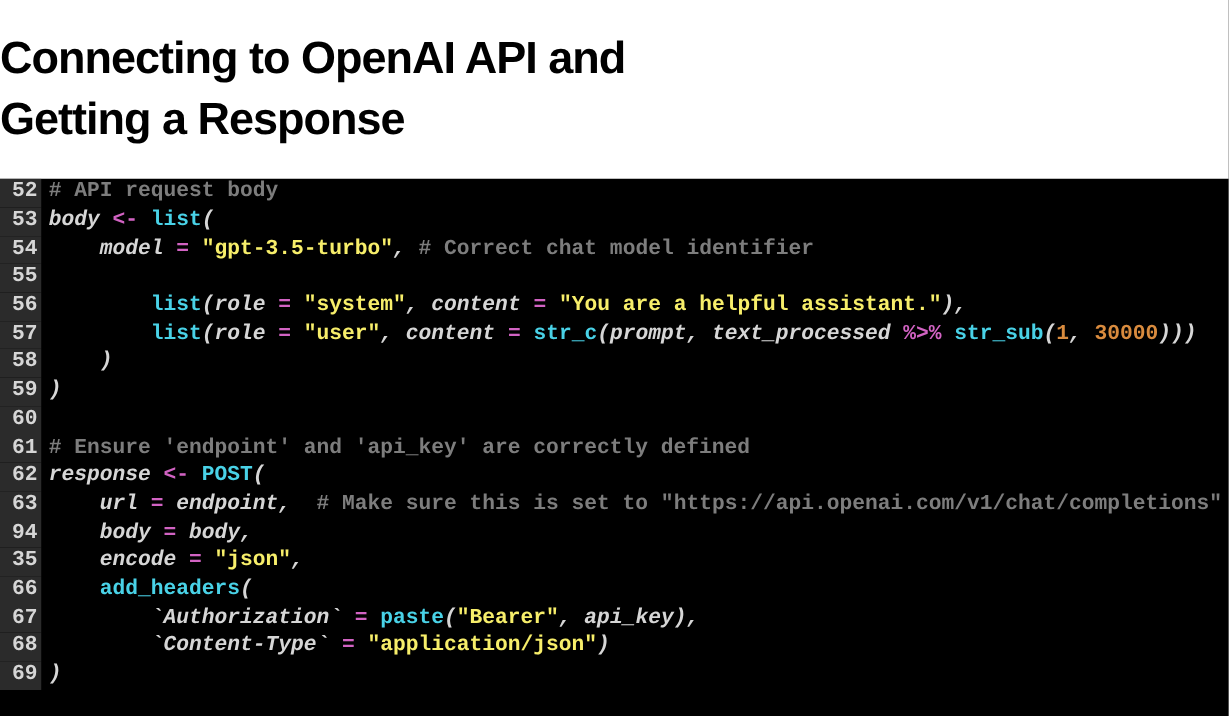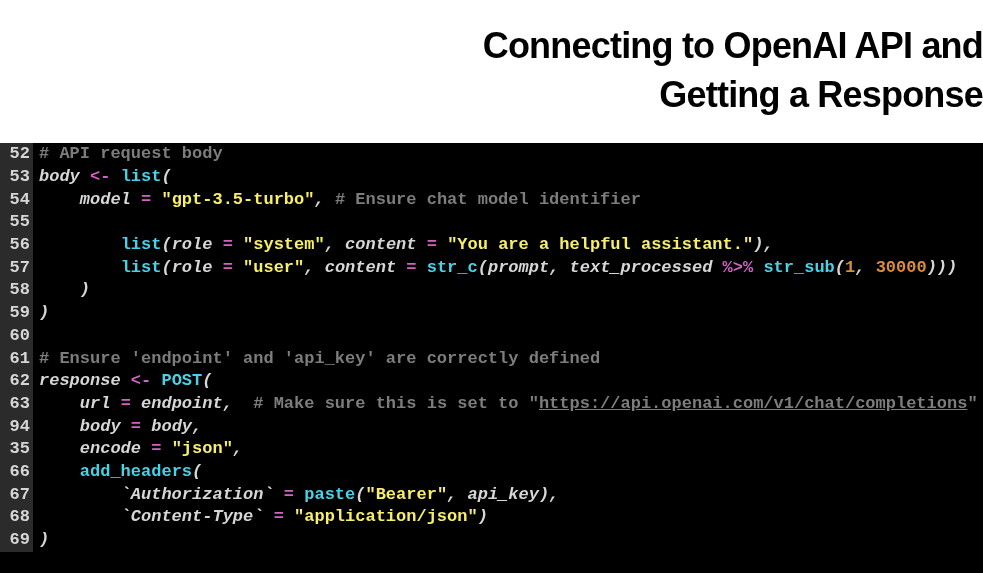--- a/index.html
+++ b/index.html
@@ -4,21 +4,21 @@
 <style>
   * { margin: 0; padding: 0; box-sizing: border-box; }
   body {
     width: 983px;
     height: 573px;
     background: #ffffff;
     font-family: -apple-system, "Helvetica Neue", Arial, sans-serif;
     overflow: hidden;
   }
   .title-area {
-    text-align: right;
+    text-align: left;
     padding: 22px 0 24px 0;
   }
   .title-area .line {
     font-size: 36px;
     font-weight: 800;
     color: #000000;
     letter-spacing: -0.8px;
     line-height: 1.35;
   }
   .editor {
@@ -47,34 +47,34 @@
   .code {
     padding-left: 6px;
     color: #d6d6d6;
   }
   .cmt { color: #7d7d7d; }
   .def { color: #d6d6d6; font-style: italic; }
   .id  { color: #49d2e7; }
   .str { color: #f7ee6a; }
   .num { color: #d98b3e; }
   .op  { color: #d263c3; }
-  .underline { text-decoration: underline; text-decoration-color: #7d7d7d; }
+  .underline { text-decoration-color: #7d7d7d; }
 </style>
 </head>
 <body>
 
 <div class="title-area">
   <div class="line">Connecting to OpenAI API and</div>
   <div class="line">Getting a Response</div>
 </div>
 
 <div class="editor" id="editor">
     <div class="row"><div class="gutter">52</div><div class="code"><span class="cmt"># API request body</span></div></div>
     <div class="row"><div class="gutter">53</div><div class="code"><span class="def">body </span><span class="op">&lt;-</span><span class="def"> </span><span class="id">list</span><span class="def">(</span></div></div>
-    <div class="row"><div class="gutter">54</div><div class="code"><span class="def">    model </span><span class="op">=</span><span class="def"> </span><span class="str">"gpt-3.5-turbo"</span><span class="def">, </span><span class="cmt"># Ensure chat model identifier</span></div></div>
+    <div class="row"><div class="gutter">54</div><div class="code"><span class="def">    model </span><span class="op">=</span><span class="def"> </span><span class="str">"gpt-3.5-turbo"</span><span class="def">, </span><span class="cmt"># Correct chat model identifier</span></div></div>
     <div class="row"><div class="gutter">55</div></div>
     <div class="row"><div class="gutter">56</div><div class="code"><span class="def">        </span><span class="id">list</span><span class="def">(role </span><span class="op">=</span><span class="def"> </span><span class="str">"system"</span><span class="def">, content </span><span class="op">=</span><span class="def"> </span><span class="str">"You are a helpful assistant."</span><span class="def">),</span></div></div>
     <div class="row"><div class="gutter">57</div><div class="code"><span class="def">        </span><span class="id">list</span><span class="def">(role </span><span class="op">=</span><span class="def"> </span><span class="str">"user"</span><span class="def">, content </span><span class="op">=</span><span class="def"> </span><span class="id">str_c</span><span class="def">(prompt, text_processed </span><span class="op">%&gt;%</span><span class="def"> </span><span class="id">str_sub</span><span class="def">(</span><span class="num">1</span><span class="def">, </span><span class="num">30000</span><span class="def">)))</span></div></div>
     <div class="row"><div class="gutter">58</div><div class="code"><span class="def">    )</span></div></div>
     <div class="row"><div class="gutter">59</div><div class="code"><span class="def">)</span></div></div>
     <div class="row"><div class="gutter">60</div><div class="code"><span class="def"></span></div></div>
     <div class="row"><div class="gutter">61</div><div class="code"><span class="cmt"># Ensure 'endpoint' and 'api_key' are correctly defined</span></div></div>
     <div class="row"><div class="gutter">62</div><div class="code"><span class="def">response </span><span class="op">&lt;-</span><span class="def"> </span><span class="id">POST</span><span class="def">(</span></div></div>
     <div class="row"><div class="gutter">63</div><div class="code"><span class="def">    url </span><span class="op">=</span><span class="def"> endpoint,  </span><span class="cmt"># Make sure this is set to "</span><span class="cmt underline">https://api.openai.com/v1/chat/completions</span><span class="cmt">"</span></div></div>
     <div class="row"><div class="gutter">94</div><div class="code"><span class="def">    body </span><span class="op">=</span><span class="def"> body,</span></div></div>

